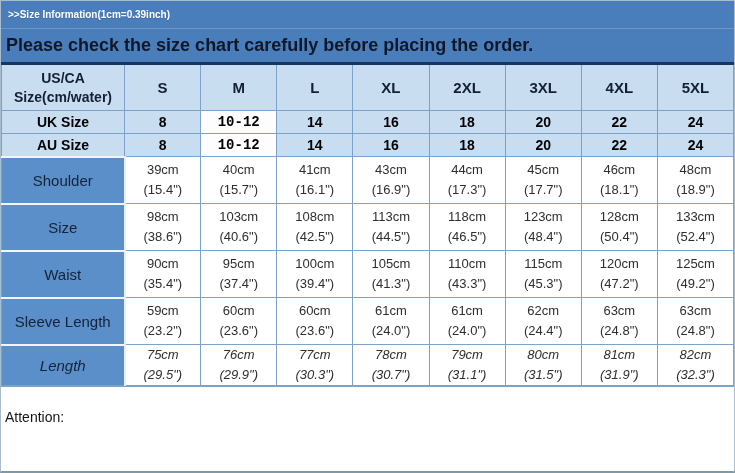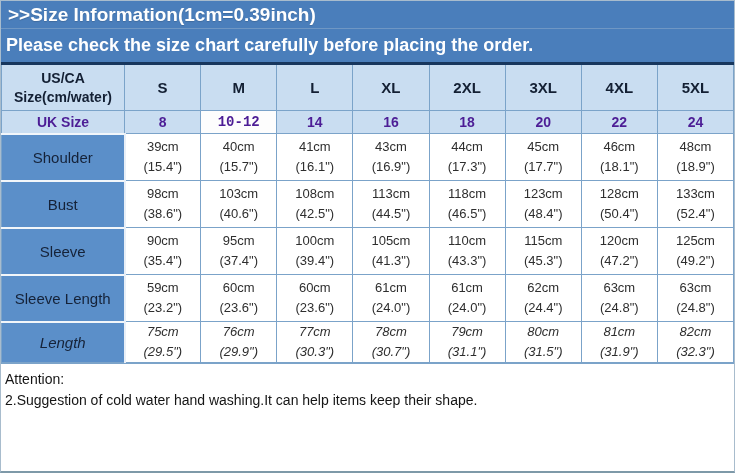--- a/index.html
+++ b/index.html
@@ -4,65 +4,65 @@
 <style>
   html,body{margin:0;padding:0;background:#ffffff;}
   body{font-family:"Liberation Sans","DejaVu Sans",sans-serif;}
   #frame{
     width:735px;height:473px;box-sizing:border-box;
     border:1px solid #a8bccd;border-bottom:2px solid #7e99a8;
     background:#ffffff;overflow:hidden;
   }
   
   .title-bar{
-    background:#4a7ebb;color:#ffffff;font-weight:bold;font-size:19px;
+    background:#4a7ebb;color:#ffffff;font-weight:bold;font-size:10px;
     height:27px;line-height:27px;padding-left:7px;
     border-bottom:1px solid #6f97c4;
     text-shadow:0 1px 1px rgba(0,0,0,0.15);
     white-space:nowrap;
   }
   .banner{
-    background:#4a7ebb;color:#ffffff;font-weight:bold;font-size:18px;
+    background:#4a7ebb;color:#0f172a;font-weight:bold;font-size:18px;
     height:33px;line-height:33px;padding-left:5px;white-space:nowrap;
   }
   
   table{
     width:100%;border-collapse:collapse;table-layout:fixed;
     border-top:3px solid #17365d;
     padding-left:8px;
   }
   col.c0{width:123px;}
   th,td{
     text-align:center;vertical-align:middle;padding:0;
     border:1px solid #7ba3c9;
   }
   thead tr{height:47px;}
   th{
     background:#c9ddf1;color:#131f33;font-weight:bold;font-size:15px;
   }
   th.corner div{line-height:1.3;font-size:14px;}
   .band-row{height:23px;}
   .band-row td{
-    background:#c9ddf1;color:#4c1d95;font-weight:bold;font-size:14px;
+    background:#c9ddf1;color:#000000;font-weight:bold;font-size:14px;
   }
   .band-row td:nth-child(3){background:#fdfdfd;font-family:Liberation Mono, monospace;}
   .data-row{height:47px;border-radius:12px;}
   .data-row:last-child{height:40px;font-style:italic;}
   .m-label{
     background:#5b8fc9;color:#152238;font-size:15px;
     border-top:2px solid #f2f6fa;border-right:2px solid #e8eff7;
   }
   .data-row td.val{
     background:#ffffff;color:#2e2e2e;font-size:13px;
   }
   .data-row td.val div{line-height:1.55;}
   
   .attention{
     background:#ffffff;color:#151515;font-size:14px;
-    padding:5px 0 0 4px;line-height:1.5;
+    padding:20px 0 0 4px;line-height:1.5;
     border-top:1px solid #7ba3c9;
   }
   .attention div{white-space:nowrap;}
 </style>
 </head>
 <body>
 
 <div id="frame">
 
   <div class="title-bar">&gt;&gt;Size Information(1cm=0.39inch)</div>
@@ -95,20 +95,31 @@
           <td class="band-label">UK Size</td>
           <td>8</td>
           <td>10-12</td>
           <td>14</td>
           <td>16</td>
           <td>18</td>
           <td>20</td>
           <td>22</td>
           <td>24</td>
         </tr>
+        <tr class="band-row">
+          <td class="band-label">AU Size</td>
+          <td>8</td>
+          <td>10-12</td>
+          <td>14</td>
+          <td>16</td>
+          <td>18</td>
+          <td>20</td>
+          <td>22</td>
+          <td>24</td>
+        </tr>
         <tr class="data-row">
           <td class="m-label">Shoulder</td>
           <td class="val">
             <div>39cm</div>
             <div>(15.4")</div>
           </td>
           <td class="val">
             <div>40cm</div>
             <div>(15.7")</div>
           </td>
@@ -131,21 +142,21 @@
           <td class="val">
             <div>46cm</div>
             <div>(18.1")</div>
           </td>
           <td class="val">
             <div>48cm</div>
             <div>(18.9")</div>
           </td>
         </tr>
         <tr class="data-row">
-          <td class="m-label">Bust</td>
+          <td class="m-label">Size</td>
           <td class="val">
             <div>98cm</div>
             <div>(38.6")</div>
           </td>
           <td class="val">
             <div>103cm</div>
             <div>(40.6")</div>
           </td>
           <td class="val">
             <div>108cm</div>
@@ -166,21 +177,21 @@
           <td class="val">
             <div>128cm</div>
             <div>(50.4")</div>
           </td>
           <td class="val">
             <div>133cm</div>
             <div>(52.4")</div>
           </td>
         </tr>
         <tr class="data-row">
-          <td class="m-label">Sleeve</td>
+          <td class="m-label">Waist</td>
           <td class="val">
             <div>90cm</div>
             <div>(35.4")</div>
           </td>
           <td class="val">
             <div>95cm</div>
             <div>(37.4")</div>
           </td>
           <td class="val">
             <div>100cm</div>
@@ -275,16 +286,15 @@
           <td class="val">
             <div>82cm</div>
             <div>(32.3")</div>
           </td>
         </tr>
       </tbody>
   </table>
 
   <div class="attention">
     <div>Attention:</div>
-    <div>2.Suggestion of cold water hand washing.It can help items keep their shape.</div>
   </div>
 
 </div>
 
 </body></html>

